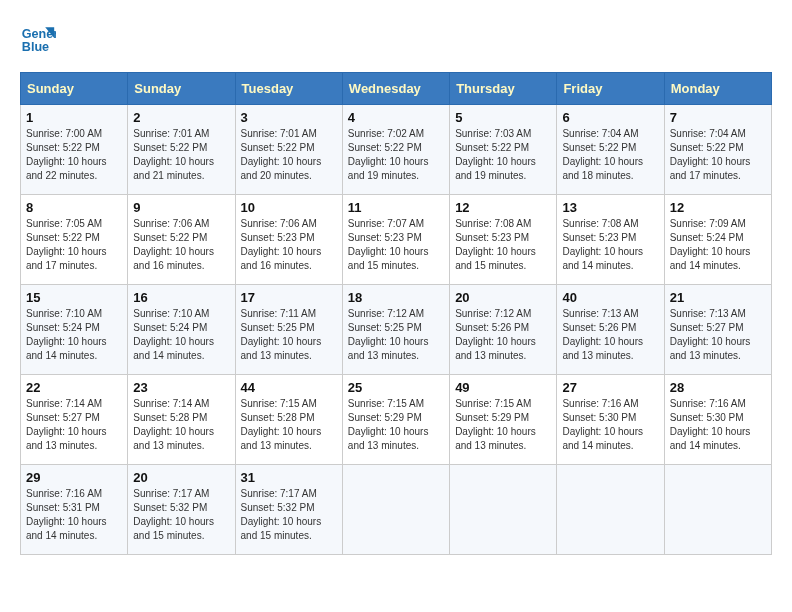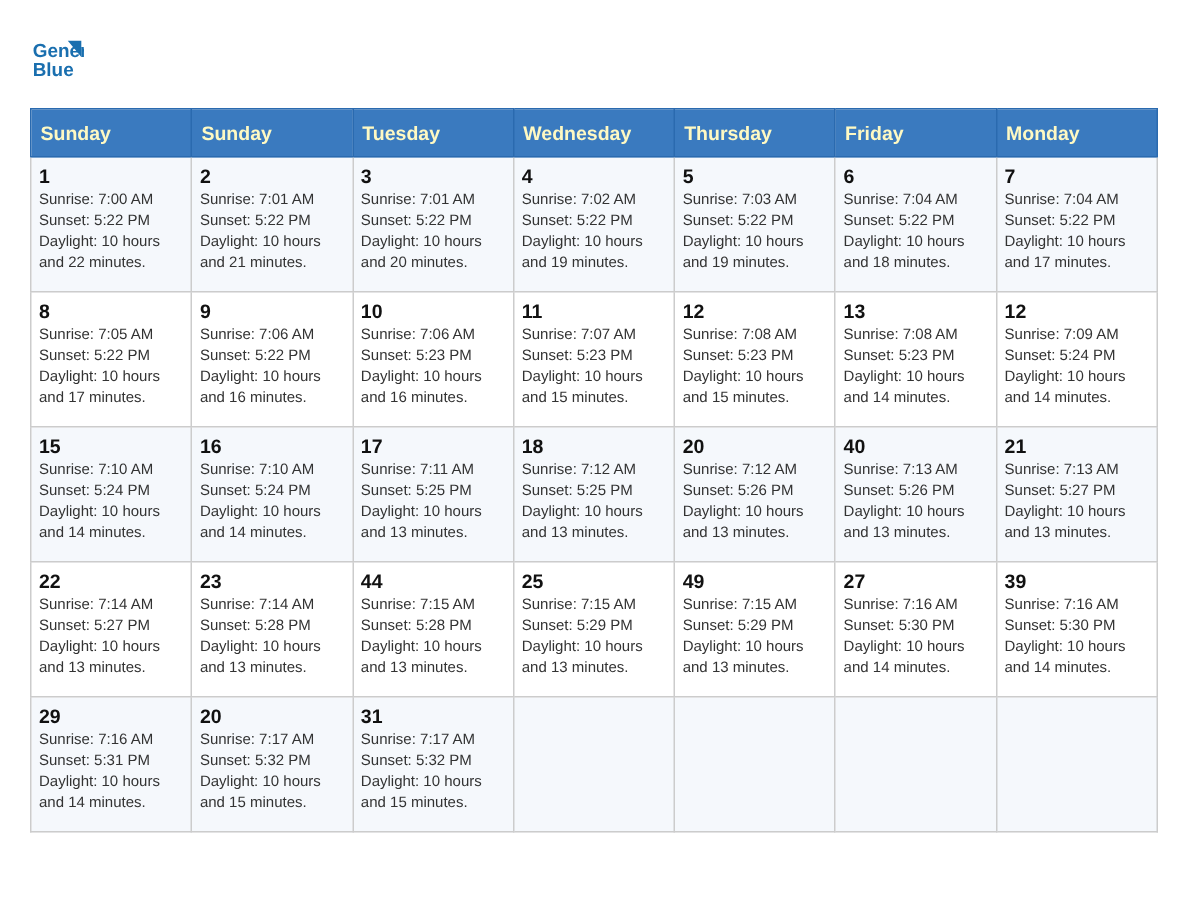--- a/index.html
+++ b/index.html
@@ -225,21 +225,21 @@
       </td>
         <td>
         <span class="day-num">49</span>
         <span class="day-info">Sunrise: 7:15 AM<br>Sunset: 5:29 PM<br>Daylight: 10 hours and 13 minutes.</span>
       </td>
         <td>
         <span class="day-num">27</span>
         <span class="day-info">Sunrise: 7:16 AM<br>Sunset: 5:30 PM<br>Daylight: 10 hours and 14 minutes.</span>
       </td>
         <td>
-        <span class="day-num">39</span>
+        <span class="day-num">28</span>
         <span class="day-info">Sunrise: 7:16 AM<br>Sunset: 5:30 PM<br>Daylight: 10 hours and 14 minutes.</span>
       </td>
       </tr>
       <tr>
         <td>
         <span class="day-num">29</span>
         <span class="day-info">Sunrise: 7:16 AM<br>Sunset: 5:31 PM<br>Daylight: 10 hours and 14 minutes.</span>
       </td>
         <td>
         <span class="day-num">20</span>

